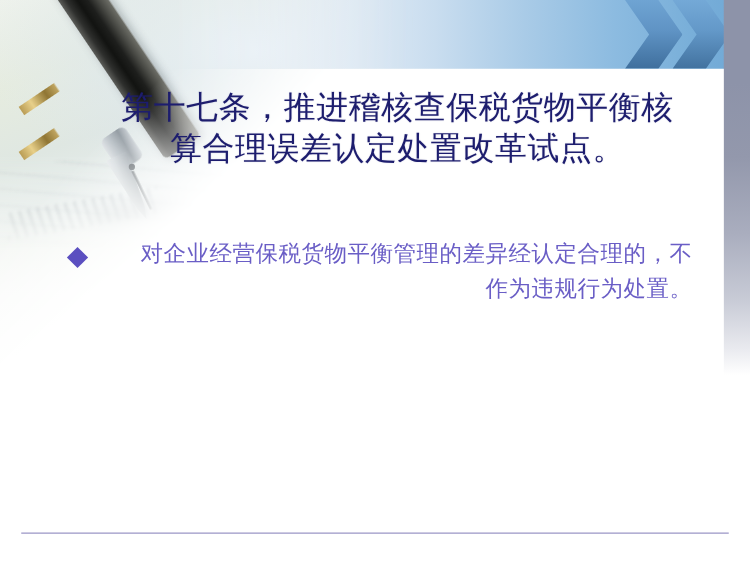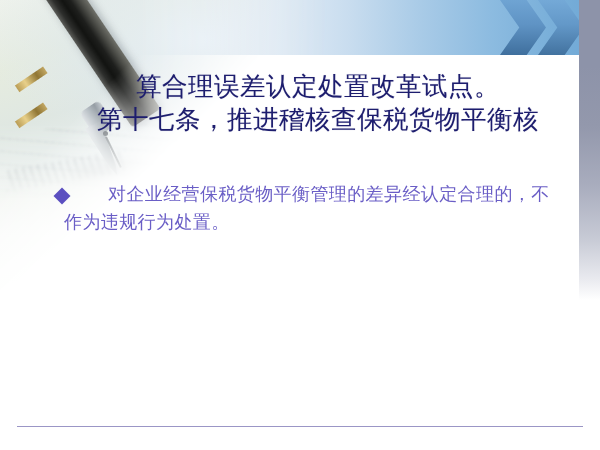--- a/index.html
+++ b/index.html
@@ -226,22 +226,23 @@
     font-size: 25.5px;
     line-height: 33px;
     letter-spacing: 0.5px;
     font-family: "DejaVu Serif", "Liberation Serif", serif;
     font-weight: 400;
     text-shadow: 0 0 1px rgba(29,29,110,0.25);
   }
 
   .body-block {
     position: absolute;
-    left: 46px; top: 180px;
+    left: 46px; top: 190px;
     width: 508px;
+    text-align: right;
   }
   .bullet-row {
     position: relative;
     display: block;
   }
   .bullet-diamond {
     position: absolute;
     left: 10px; top: 10px;
     width: 12px; height: 12px;
     background: #5b4fc0;
@@ -289,22 +290,22 @@
     <div class="pen-band2"></div>
     <div class="pen-section"></div>
     <div class="pen-nib"></div>
     <div class="pen-nib-slit"></div>
     <div class="pen-nib-vent"></div>
   </div>
 
   <div class="content-panel"></div>
 
   <div class="title">
+    <div>第十七条，推进稽核查保税货物平衡核</div>
     <div>算合理误差认定处置改革试点。</div>
-    <div>第十七条，推进稽核查保税货物平衡核</div>
   </div>
 
   <div class="body-block">
     <div class="bullet-row">
       <span class="bullet-diamond"></span>
       <span class="body-text">对企业经营保税货物平衡管理的差异经认定合理的，不作为违规行为处置。</span>
     </div>
   </div>
 
   <div class="hrule"></div>

